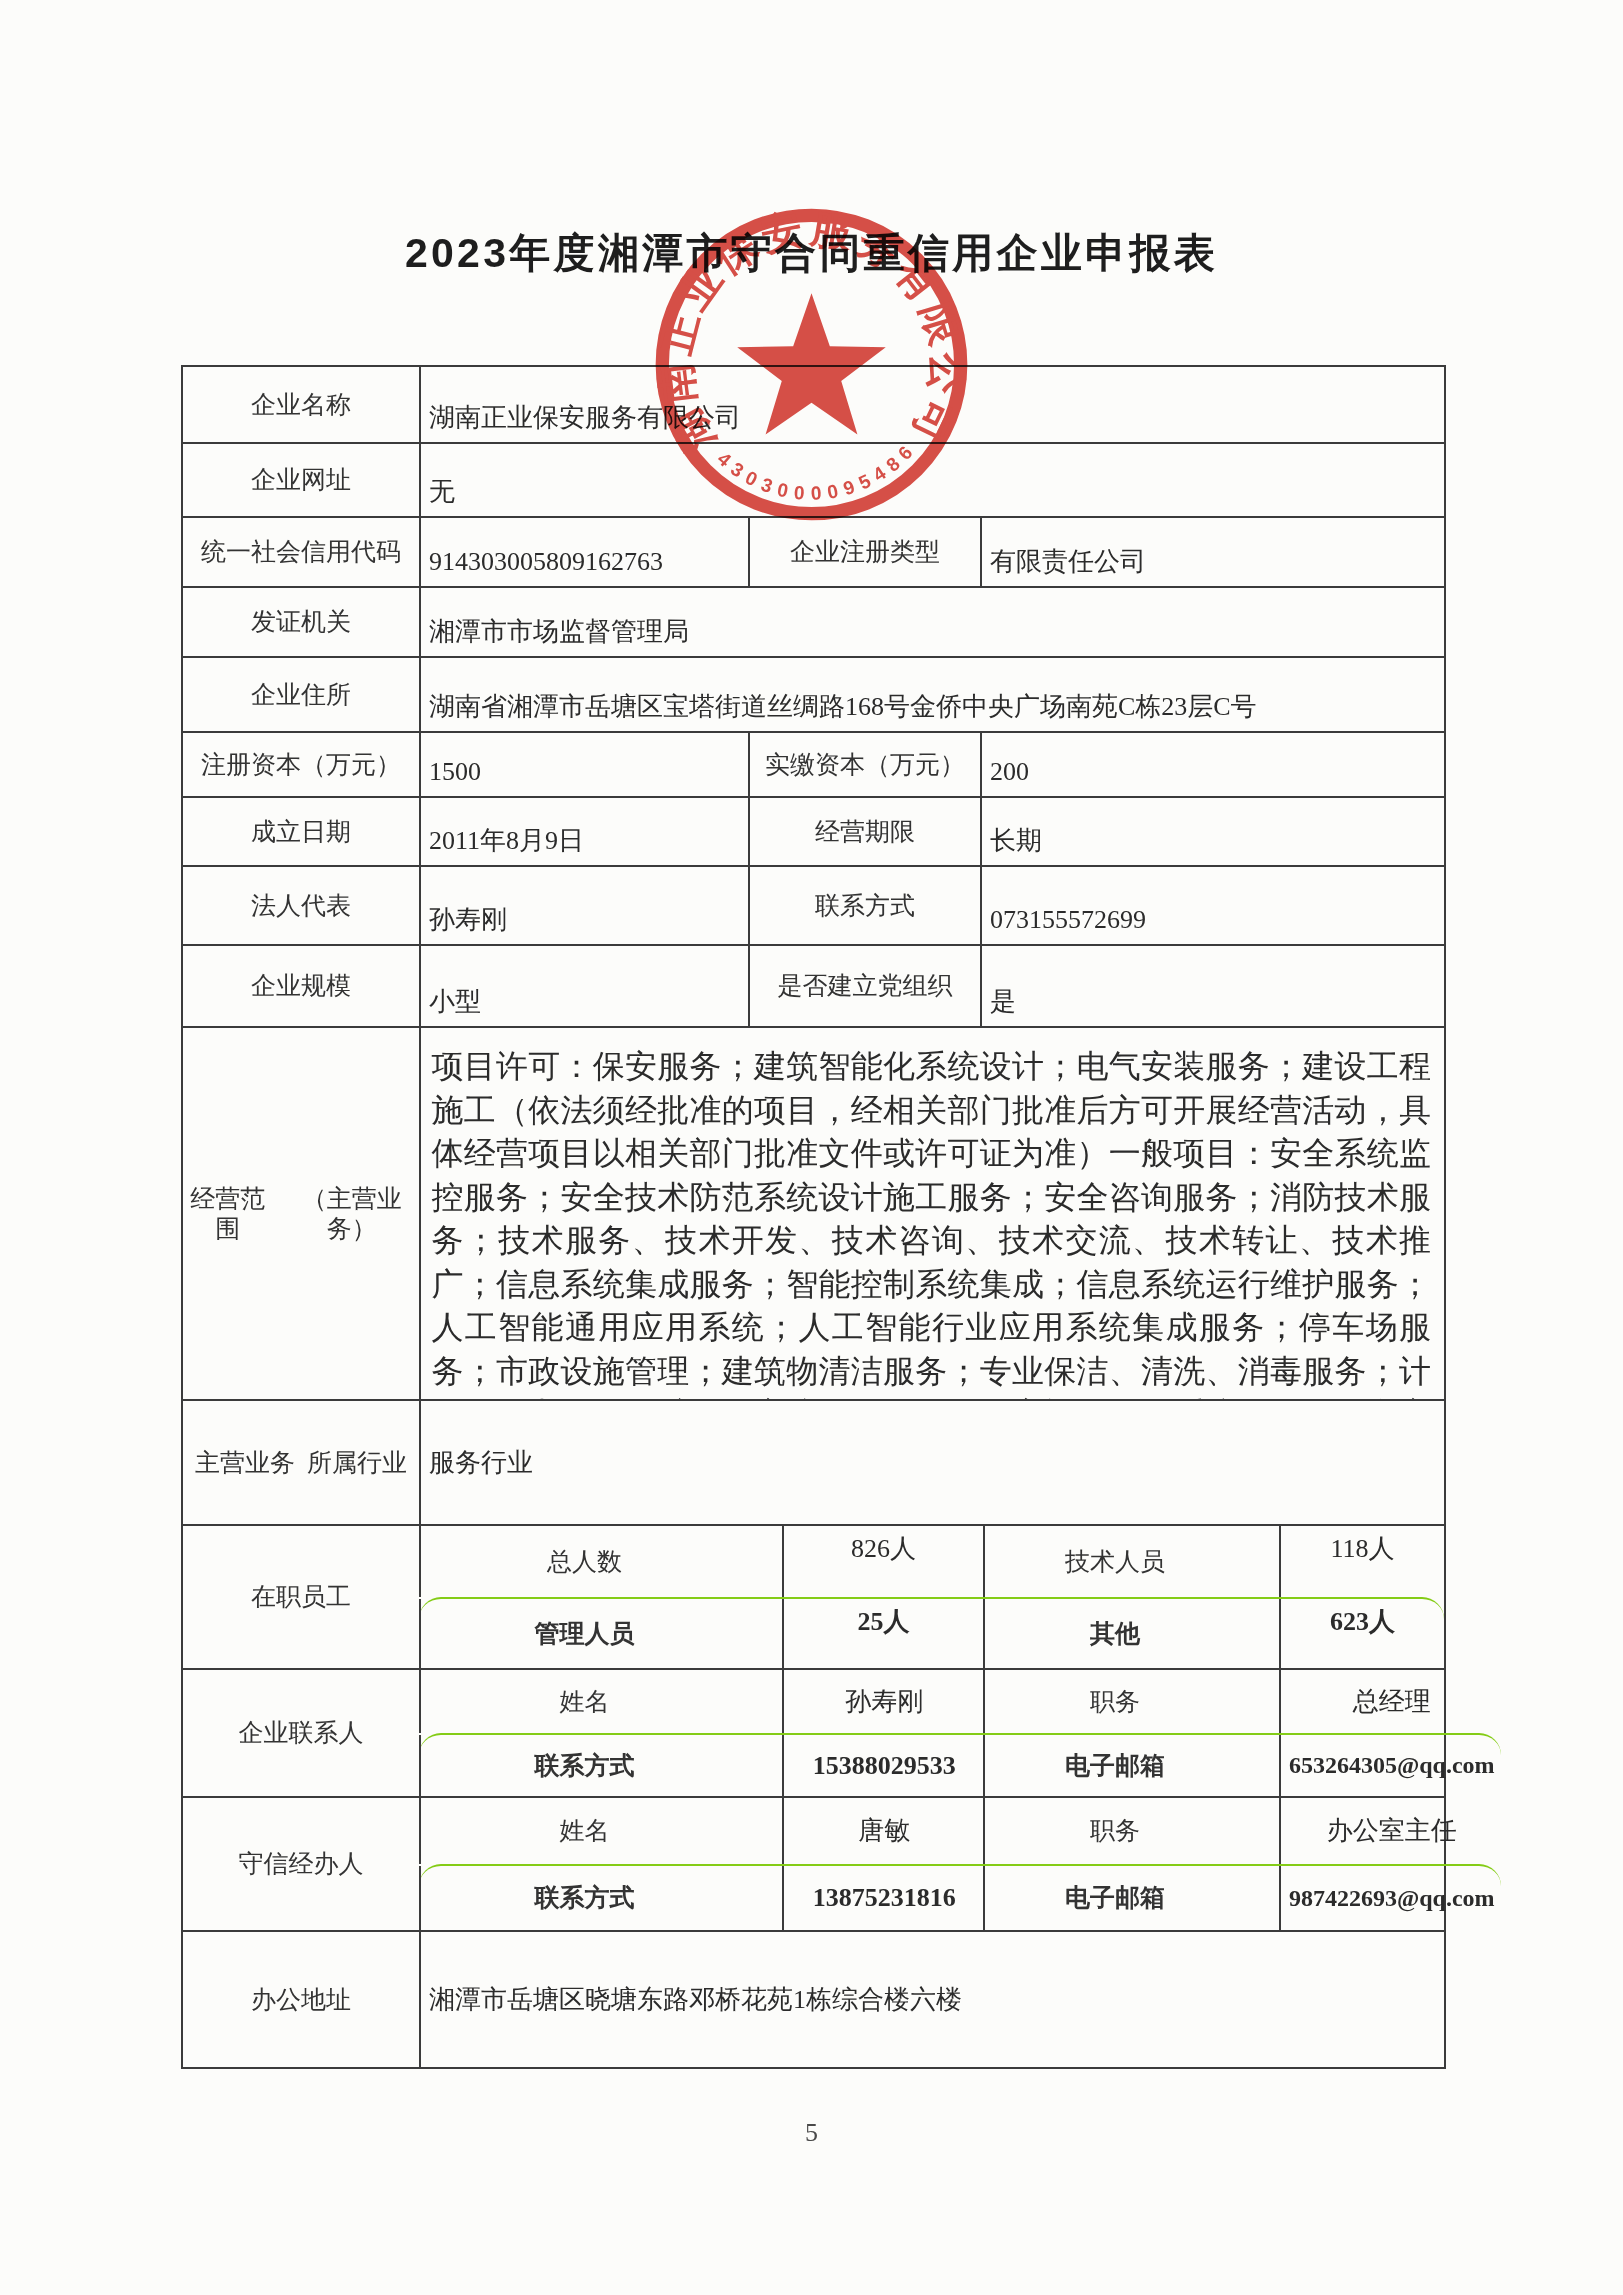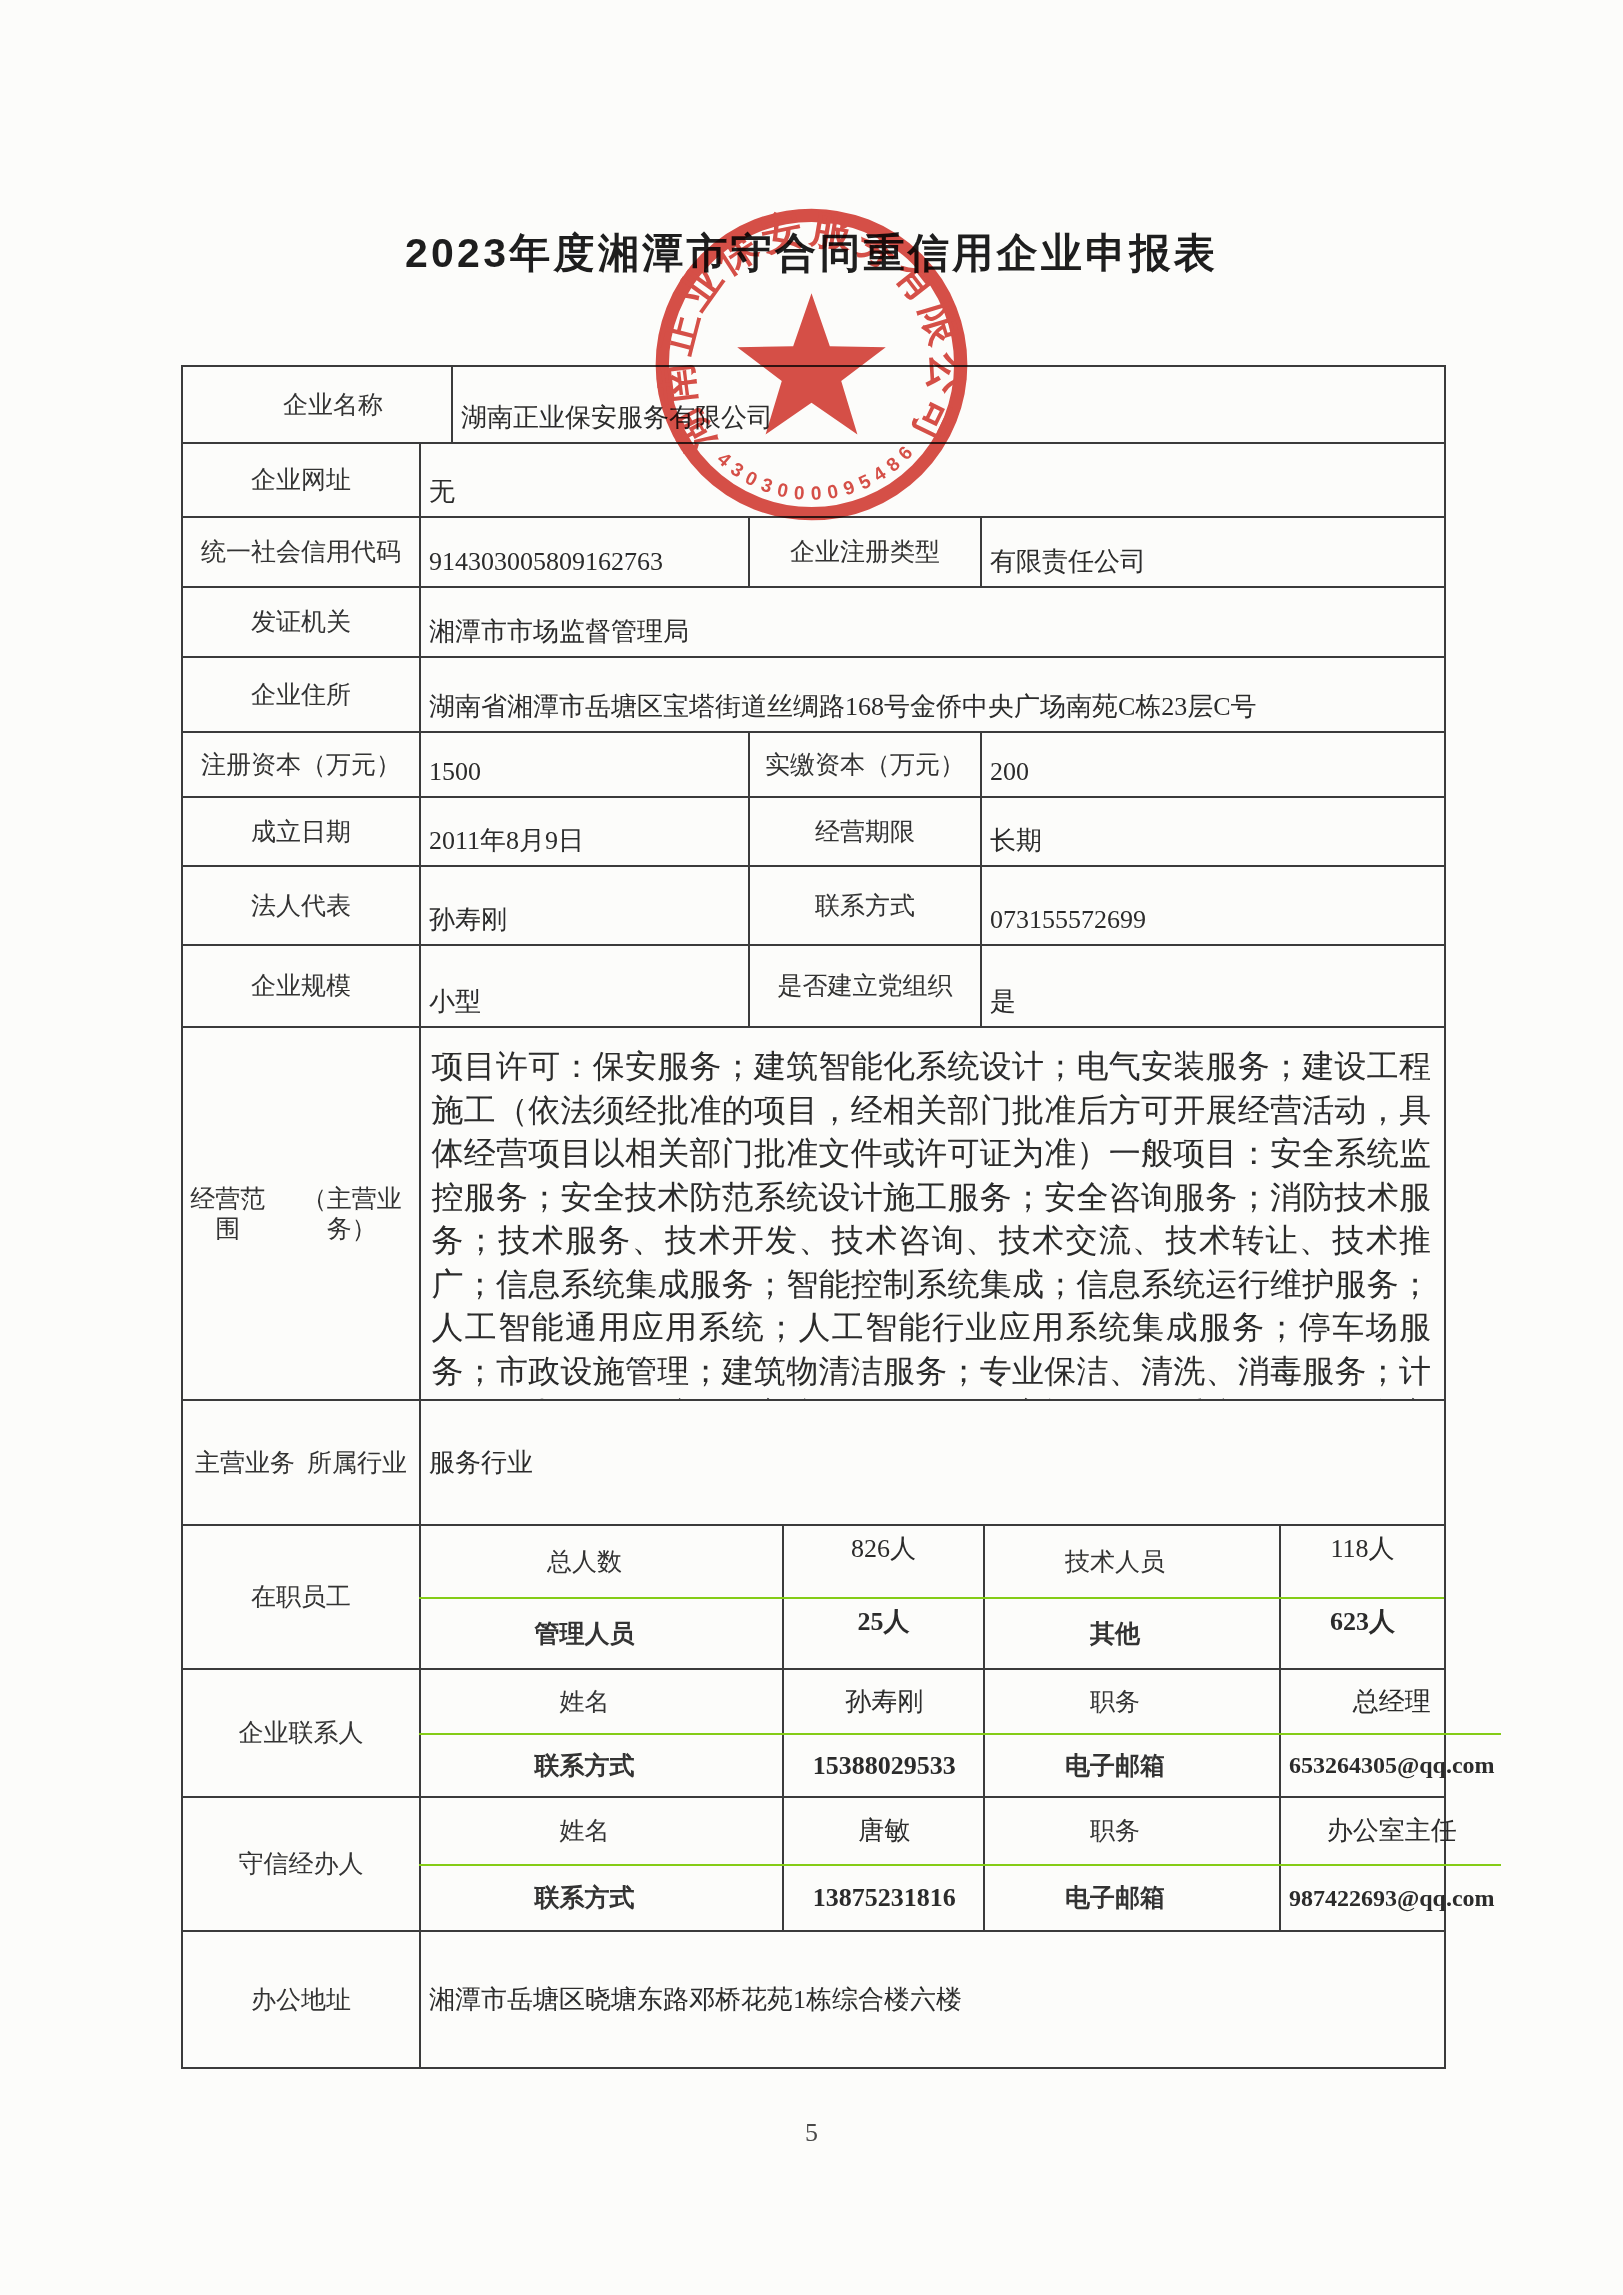--- a/index.html
+++ b/index.html
@@ -14,21 +14,21 @@
     text-align:center;font-family:"Liberation Sans","DejaVu Sans",sans-serif;
     font-weight:bold;font-size:41px;letter-spacing:3.3px;color:#1e1e1e;
   }
   
   .ftable{
     position:absolute;left:181px;top:365px;width:1265px;
     border:2.6px solid #3b3b3b;box-sizing:border-box;
     font-size:26px;line-height:1.2;
   }
   .tr{display:flex;border-top:2.6px solid #3b3b3b;box-sizing:border-box;}
-  .tr.first{border-top:none;padding-left:32px;}
+  .tr.first{border-top:none;}
   .td{box-sizing:border-box;display:flex;overflow:hidden;}
   .bl{border-left:2px solid #3b3b3b;}
   .lab{
     width:236px;flex:0 0 236px;align-items:center;justify-content:center;
     text-align:center;font-size:25px;color:#333;
   }
   .lab2{flex-direction:row;gap:12px;}
   .w503{width:329px;flex:0 0 329px;}
   .w354{width:232px;flex:0 0 232px;}
   .w307{width:201px;flex:0 0 201px;}
@@ -36,21 +36,21 @@
   .grow{flex:1 1 auto;}
   .v-bottom{align-items:flex-end;padding:5.2px 6.5px 9.2px 7.9px;}
   .v-center{align-items:center;padding:5.2px 6.5px 5.2px 7.9px;}
   .h-center{justify-content:center;text-align:center;margin-left:34px;}
   .v-top{align-items:flex-start;padding-top:6.5px;}
   .scope-text{
     display:block;padding:10.5px 13px 7.9px 10.5px;text-align:justify;
     line-height:1.36;font-size:32px;
   }
   .gstack{flex:1 1 auto;display:flex;flex-direction:column;}
-  .gr{display:flex;flex:1 1 50%;box-sizing:border-box;}
+  .gr{display:flex;flex:1 1 50%;box-sizing:border-box;border-radius:22px;}
   .gr + .gr{border-top:2px solid #84cc16;font-weight:bold;}
   .email-cell{font-size:24px;letter-spacing:0;}
   
   .seal{
     position:absolute;left:638px;top:191px;width:347px;height:347px;
     mix-blend-mode:multiply;opacity:0.93;pointer-events:none;z-index:5;
   }
   
   .page-number{
     position:absolute;top:2118px;left:0;width:100%;

